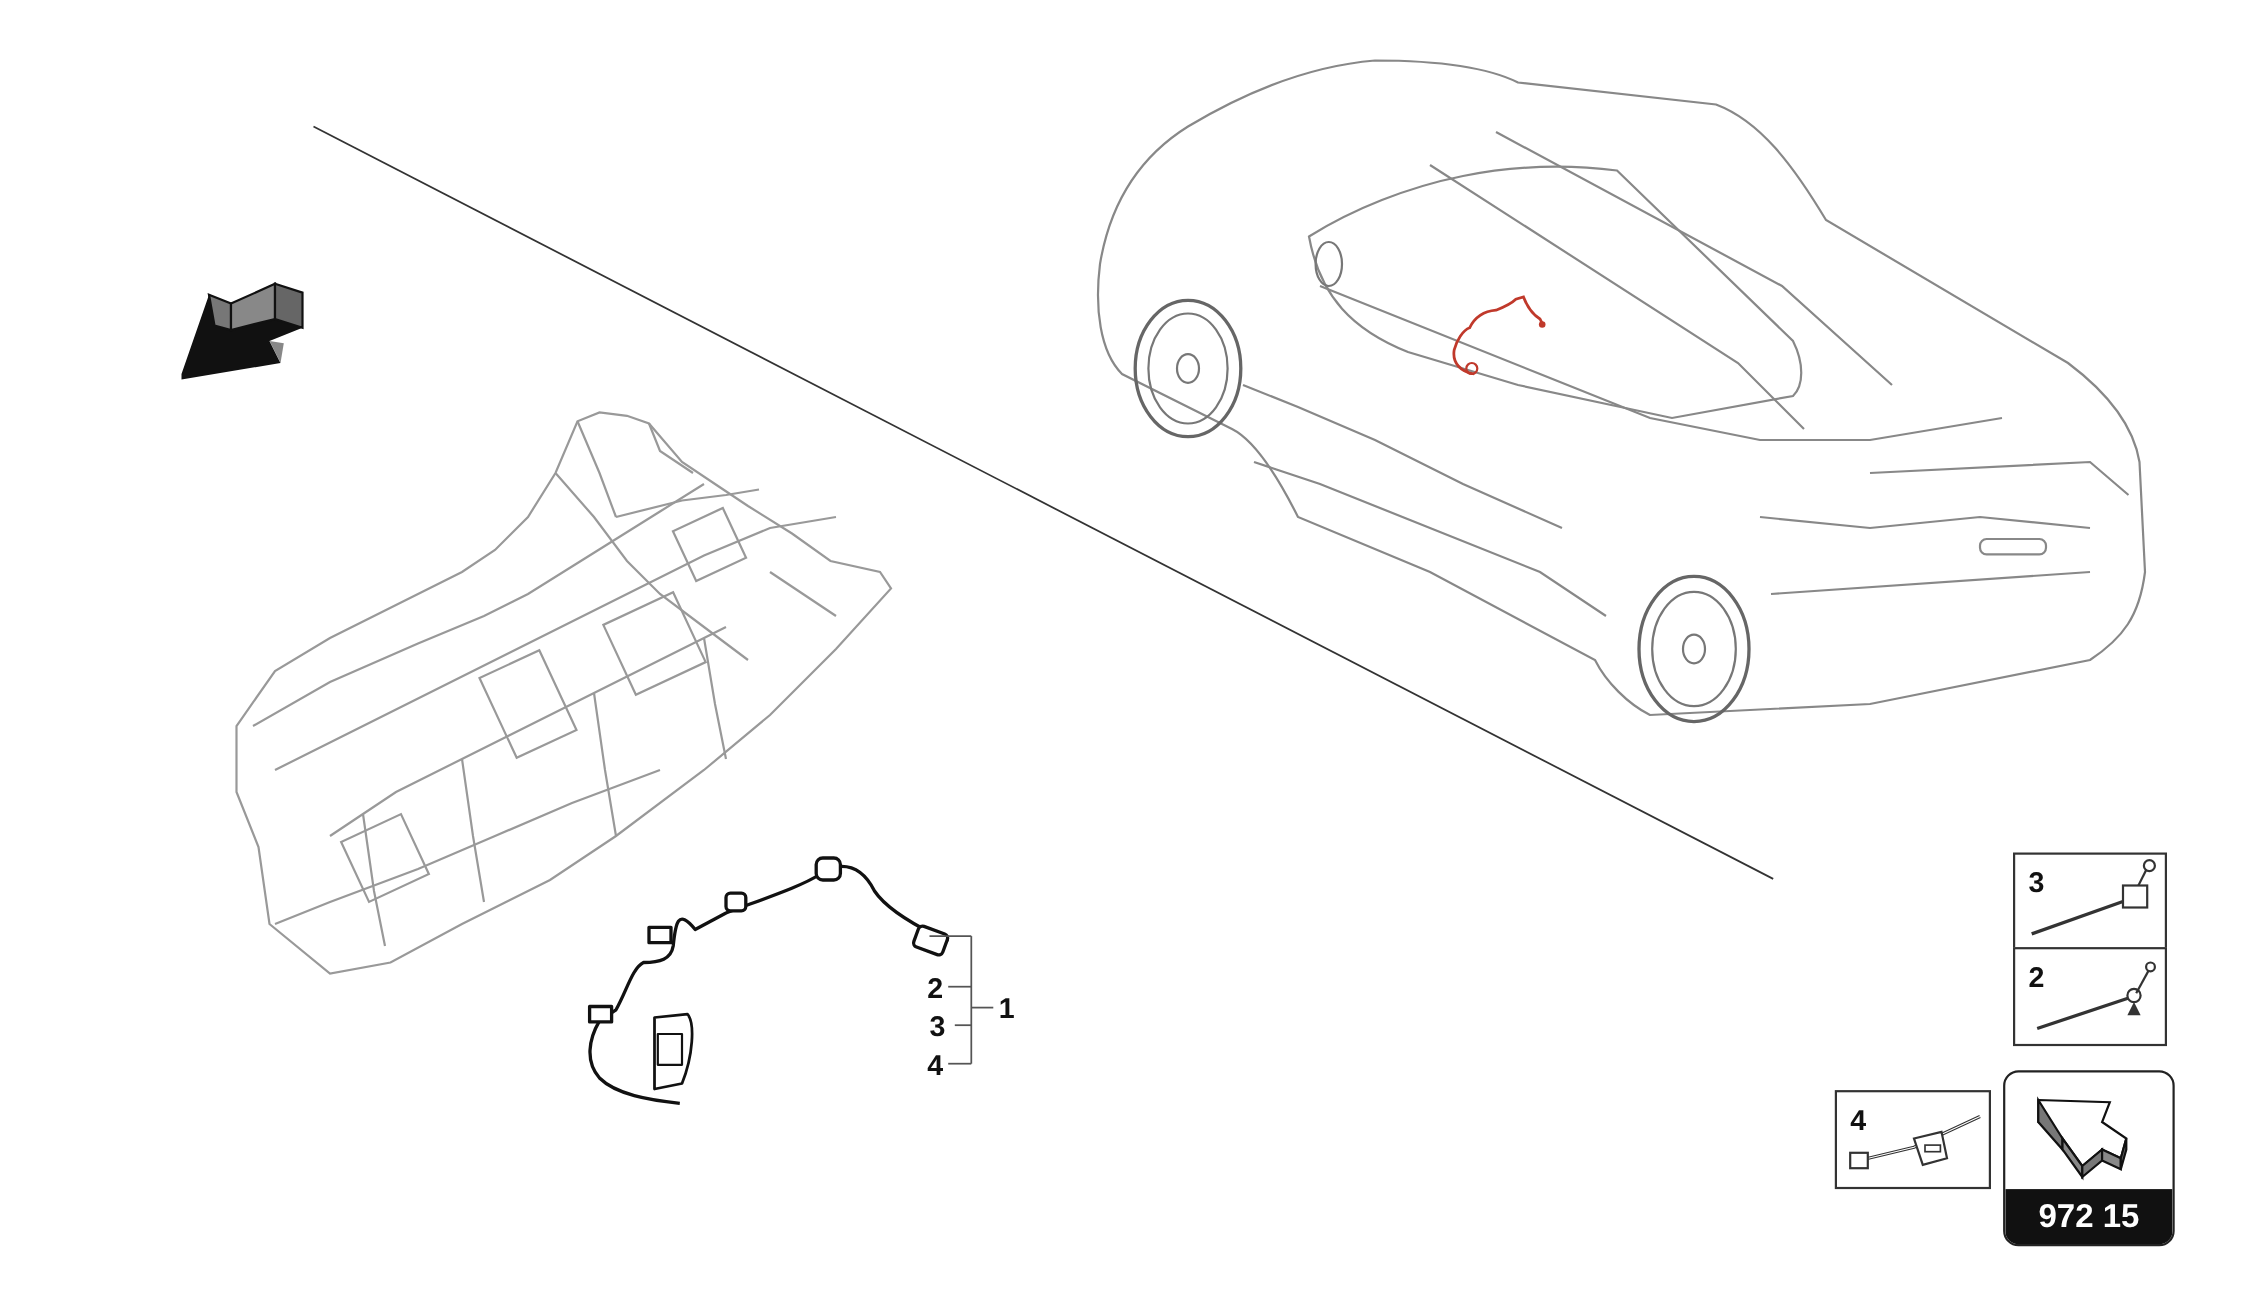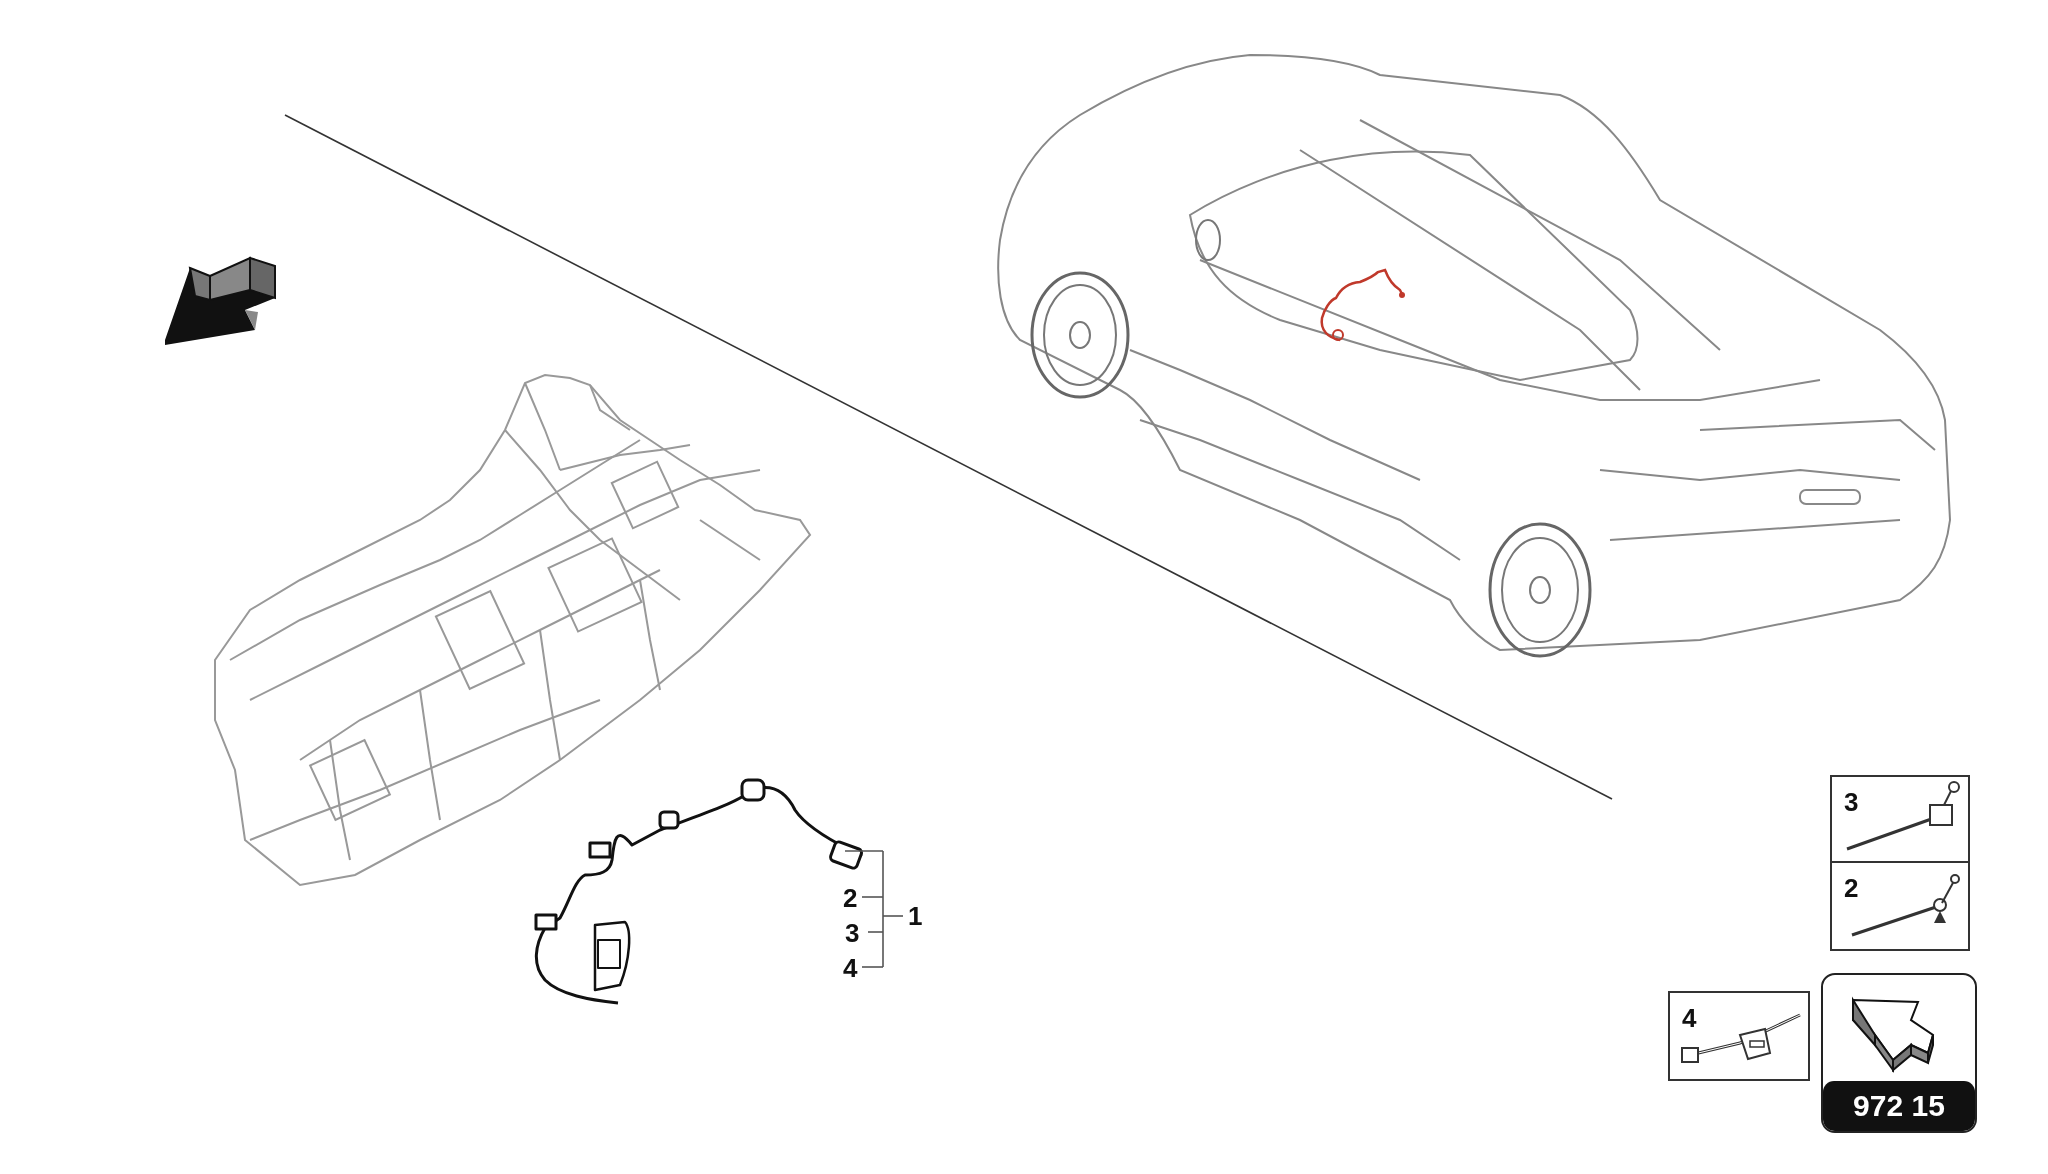--- a/index.html
+++ b/index.html
@@ -3,21 +3,21 @@
 <meta charset="utf-8">
 <style>
   html, body { margin:0; padding:0; background:#ffffff; }
   body { width:2048px; height:1174px; position:relative; overflow:hidden; font-family:"Liberation Sans", sans-serif; }
   .layer { position:absolute; left:0; top:0; width:2048px; height:1174px; }
   .callout { position:absolute; font-family:"Liberation Sans", sans-serif; font-weight:bold; color:#111; font-size:26px; line-height:1; }
   .legend-box { position:absolute; border:2px solid #333; background:#fff; box-sizing:border-box; }
   .legend-num { position:absolute; left:12px; top:10px; font-weight:bold; font-size:26px; color:#111; font-family:"Liberation Sans", sans-serif; }
   .legend-box svg { position:absolute; left:0; top:0; }
   .nav-box { position:absolute; left:1821px; top:973px; width:156px; height:160px; border:2px solid #222; border-radius:14px; overflow:hidden; background:#fff; box-sizing:border-box; }
-  .nav-code { position:absolute; left:0; bottom:0; width:100%; height:50px; background:#111; color:#fff; font-weight:bold; font-size:30px; text-align:center; line-height:50px; font-family:"Liberation Sans", sans-serif;border-radius:11px; }
+  .nav-code { position:absolute; left:0; bottom:0; width:100%; height:50px; background:#111; color:#fff; font-weight:bold; font-size:30px; text-align:center; line-height:50px; font-family:"Liberation Sans", sans-serif; }
 </style>
 </head>
 <body>
 
 <svg class="layer" viewBox="0 0 2048 1174" xmlns="http://www.w3.org/2000/svg">
 
   <line x1="285" y1="115" x2="1612" y2="799" stroke="#333" stroke-width="1.6"></line>
 
   <g>
     <polygon points="165,340 190,268 210,276 250,258 275,266 275,298 245,310 255,330 165,345" fill="#111"></polygon>

